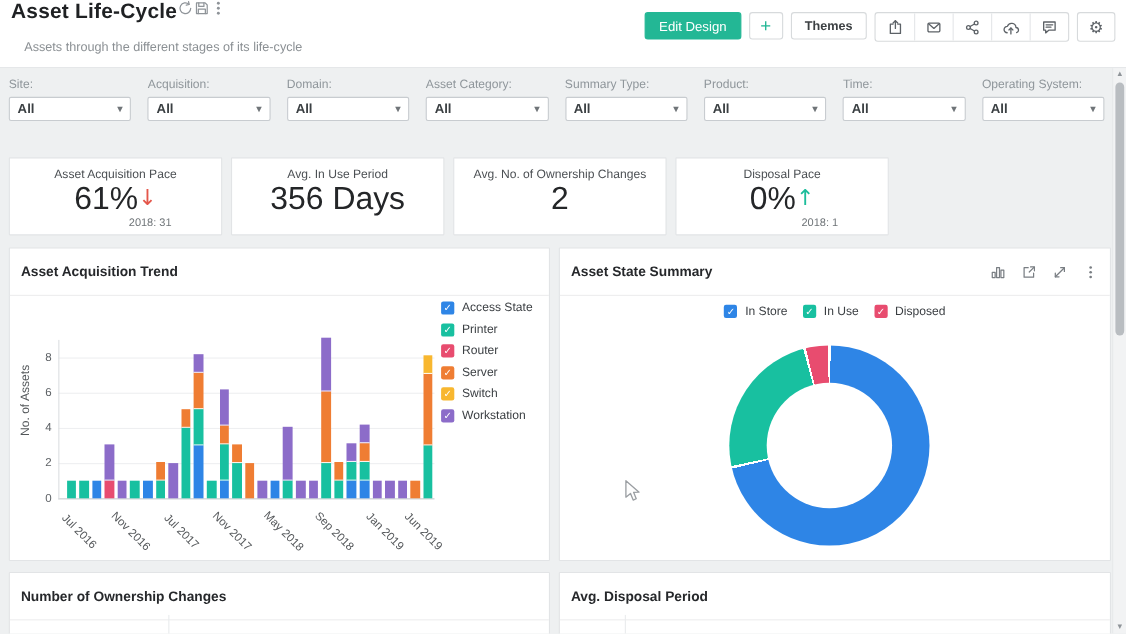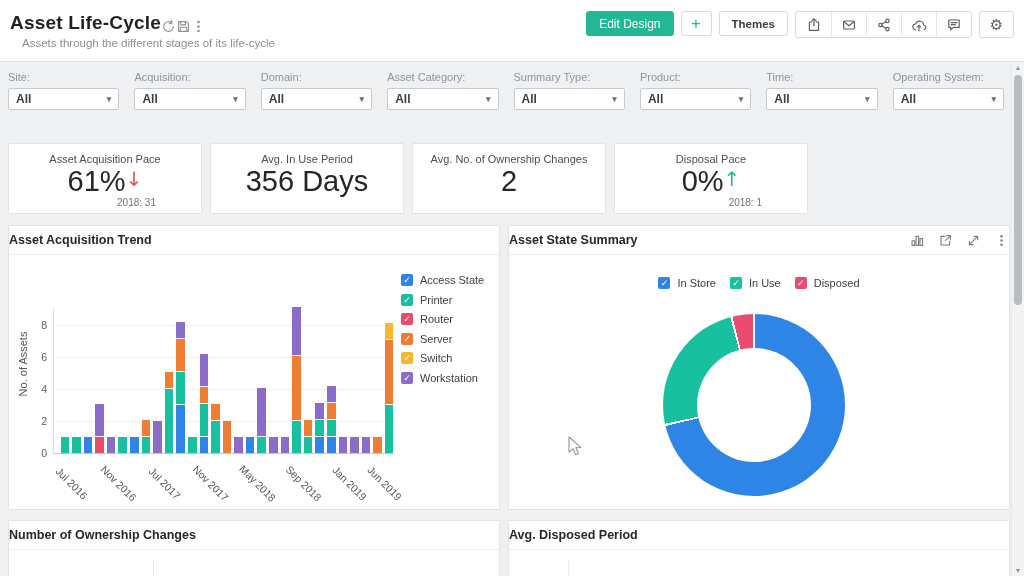--- a/index.html
+++ b/index.html
@@ -3,21 +3,21 @@
 <meta charset="utf-8">
 <style>
   html,body{margin:0;padding:0}
   body{width:1024px;height:576px;overflow:hidden;position:relative;background:#eef0f1;
        font-family:"Liberation Sans",sans-serif;-webkit-font-smoothing:antialiased}
   svg{display:block}
   .stroke-ic{stroke:#5d6267;fill:none;stroke-width:1.2;stroke-linecap:round;stroke-linejoin:round}
 
   
   .topbar{position:absolute;left:0;top:0;width:1024px;height:62px;background:#fff;border-bottom:1px solid #e3e5e7;box-sizing:border-box}
-  .title-row{position:absolute;left:10px;top:12px;display:flex;align-items:flex-end;}
+  .title-row{position:absolute;left:10px;top:0;display:flex;align-items:flex-start;}
   .page-title{font-size:19px;font-weight:700;color:#1f2123;letter-spacing:.2px}
   .t-ic{color:#8f9499}
   .page-sub{position:absolute;left:22px;top:37px;font-size:11.5px;color:#8b9094}
   .t-actions{position:absolute;right:10px;top:11px;display:flex;gap:7px}
   .btn{height:25px;display:flex;align-items:center;justify-content:center;border-radius:3px;font-size:12px;box-sizing:border-box;cursor:default}
   .btn-primary{background:#23b795;border:1px solid #23b795;color:#fff;padding:0 12px}
   .btn-plus{width:31px;border:1px solid #d7dadc;background:#fff;color:#23b795;font-size:17px;font-weight:400}
   .btn-outline{border:1px solid #d7dadc;background:#fff;color:#3c4043;padding:0 12px;font-weight:700;font-size:11.5px}
   .btn-group{display:flex;border:1px solid #d7dadc;border-radius:3px;background:#fff;overflow:hidden}
   .ibtn{width:35px;height:25px;display:flex;align-items:center;justify-content:center;border-left:1px solid #e4e6e8;box-sizing:border-box}
@@ -36,21 +36,21 @@
   .kpis{position:absolute;left:8px;top:143px;width:1002px;display:grid;grid-template-columns:repeat(5,1fr);gap:8px}
   .kpi{background:#fff;border:1px solid #e2e4e6;height:71px;position:relative;text-align:center;box-sizing:border-box;border-radius:1px}
   .kpi-label{font-size:11px;color:#4c5054;margin-top:9px}
   .kpi-valrow{display:flex;justify-content:center;align-items:flex-start;line-height:1.05;margin-top:1px}
   .kpi-value{font-size:29px;color:#242628}
   .kpi-trend{font-size:20px;margin-top:3px;font-family:"DejaVu Sans",sans-serif}
   .kpi-sub{position:absolute;right:45px;top:53px;font-size:10px;color:#6f7478}
 
   
   .panel{position:absolute;background:#fff;border:1px solid #e2e4e6;box-sizing:border-box;border-radius:1px}
-  .panel-h{height:29px;border-bottom:1px solid #ededee;display:flex;align-items:center;justify-content:space-between;padding:0 0;box-sizing:border-box}
+  .panel-h{height:43px;border-bottom:1px solid #ededee;display:flex;align-items:center;justify-content:space-between;padding:0 10px;box-sizing:border-box}
   .panel-title{font-size:12.5px;font-weight:700;color:#26282b}
   .panel-icons{display:flex;gap:13px;align-items:center}
   .panel-icons .stroke-ic{stroke:#797e83}
 
   #panel-acq{left:8px;top:225px;width:492px;height:285px}
   #panel-state{left:508px;top:225px;width:502px;height:285px}
   #panel-ownchg{left:8px;top:520px;width:492px;height:140px}
   #panel-ownper{left:508px;top:520px;width:502px;height:140px}
 
   
@@ -471,21 +471,21 @@
 </div>
 
 <div class="panel" id="panel-ownchg">
   <div class="panel-h">
     <span class="panel-title">Number of Ownership Changes</span>
   </div>
   <div class="axis-faint" style="left:144px"></div>
 </div>
 <div class="panel" id="panel-ownper">
   <div class="panel-h">
-    <span class="panel-title">Avg. Disposed Period</span>
+    <span class="panel-title">Avg. Disposal Period</span>
   </div>
   <div class="axis-faint" style="left:59px"></div>
 </div>
 
 <div class="scrollbar">
   <div class="sb-up">▲</div>
   <div class="sb-thumb"></div>
   <div class="sb-dn">▼</div>
 </div>
 

